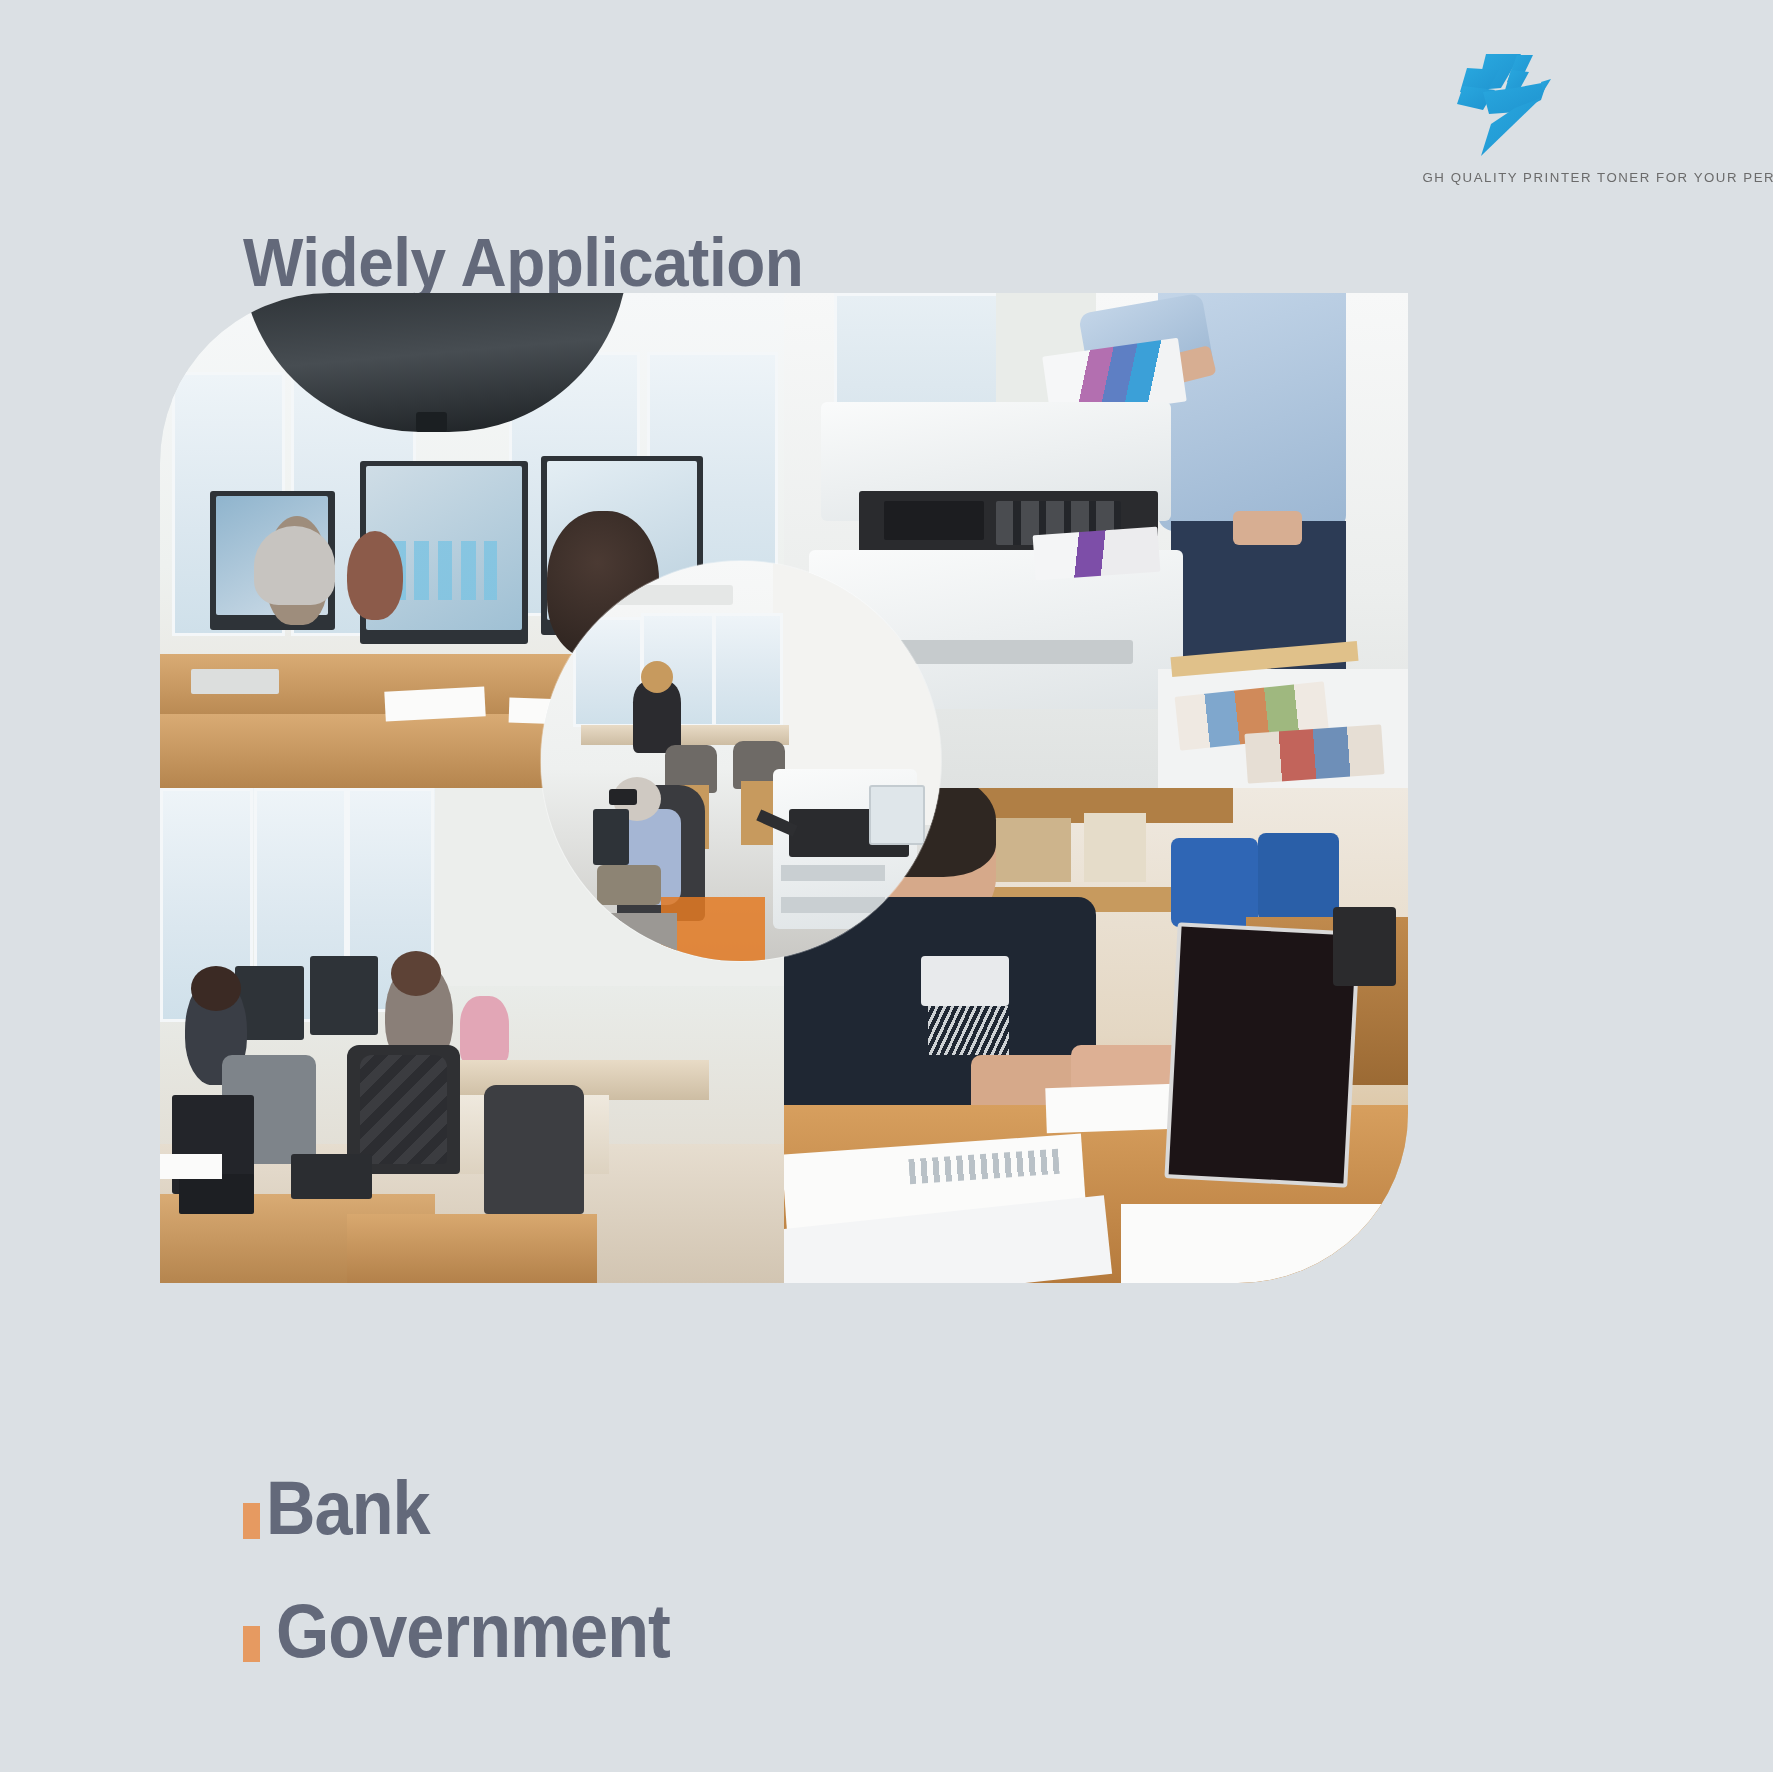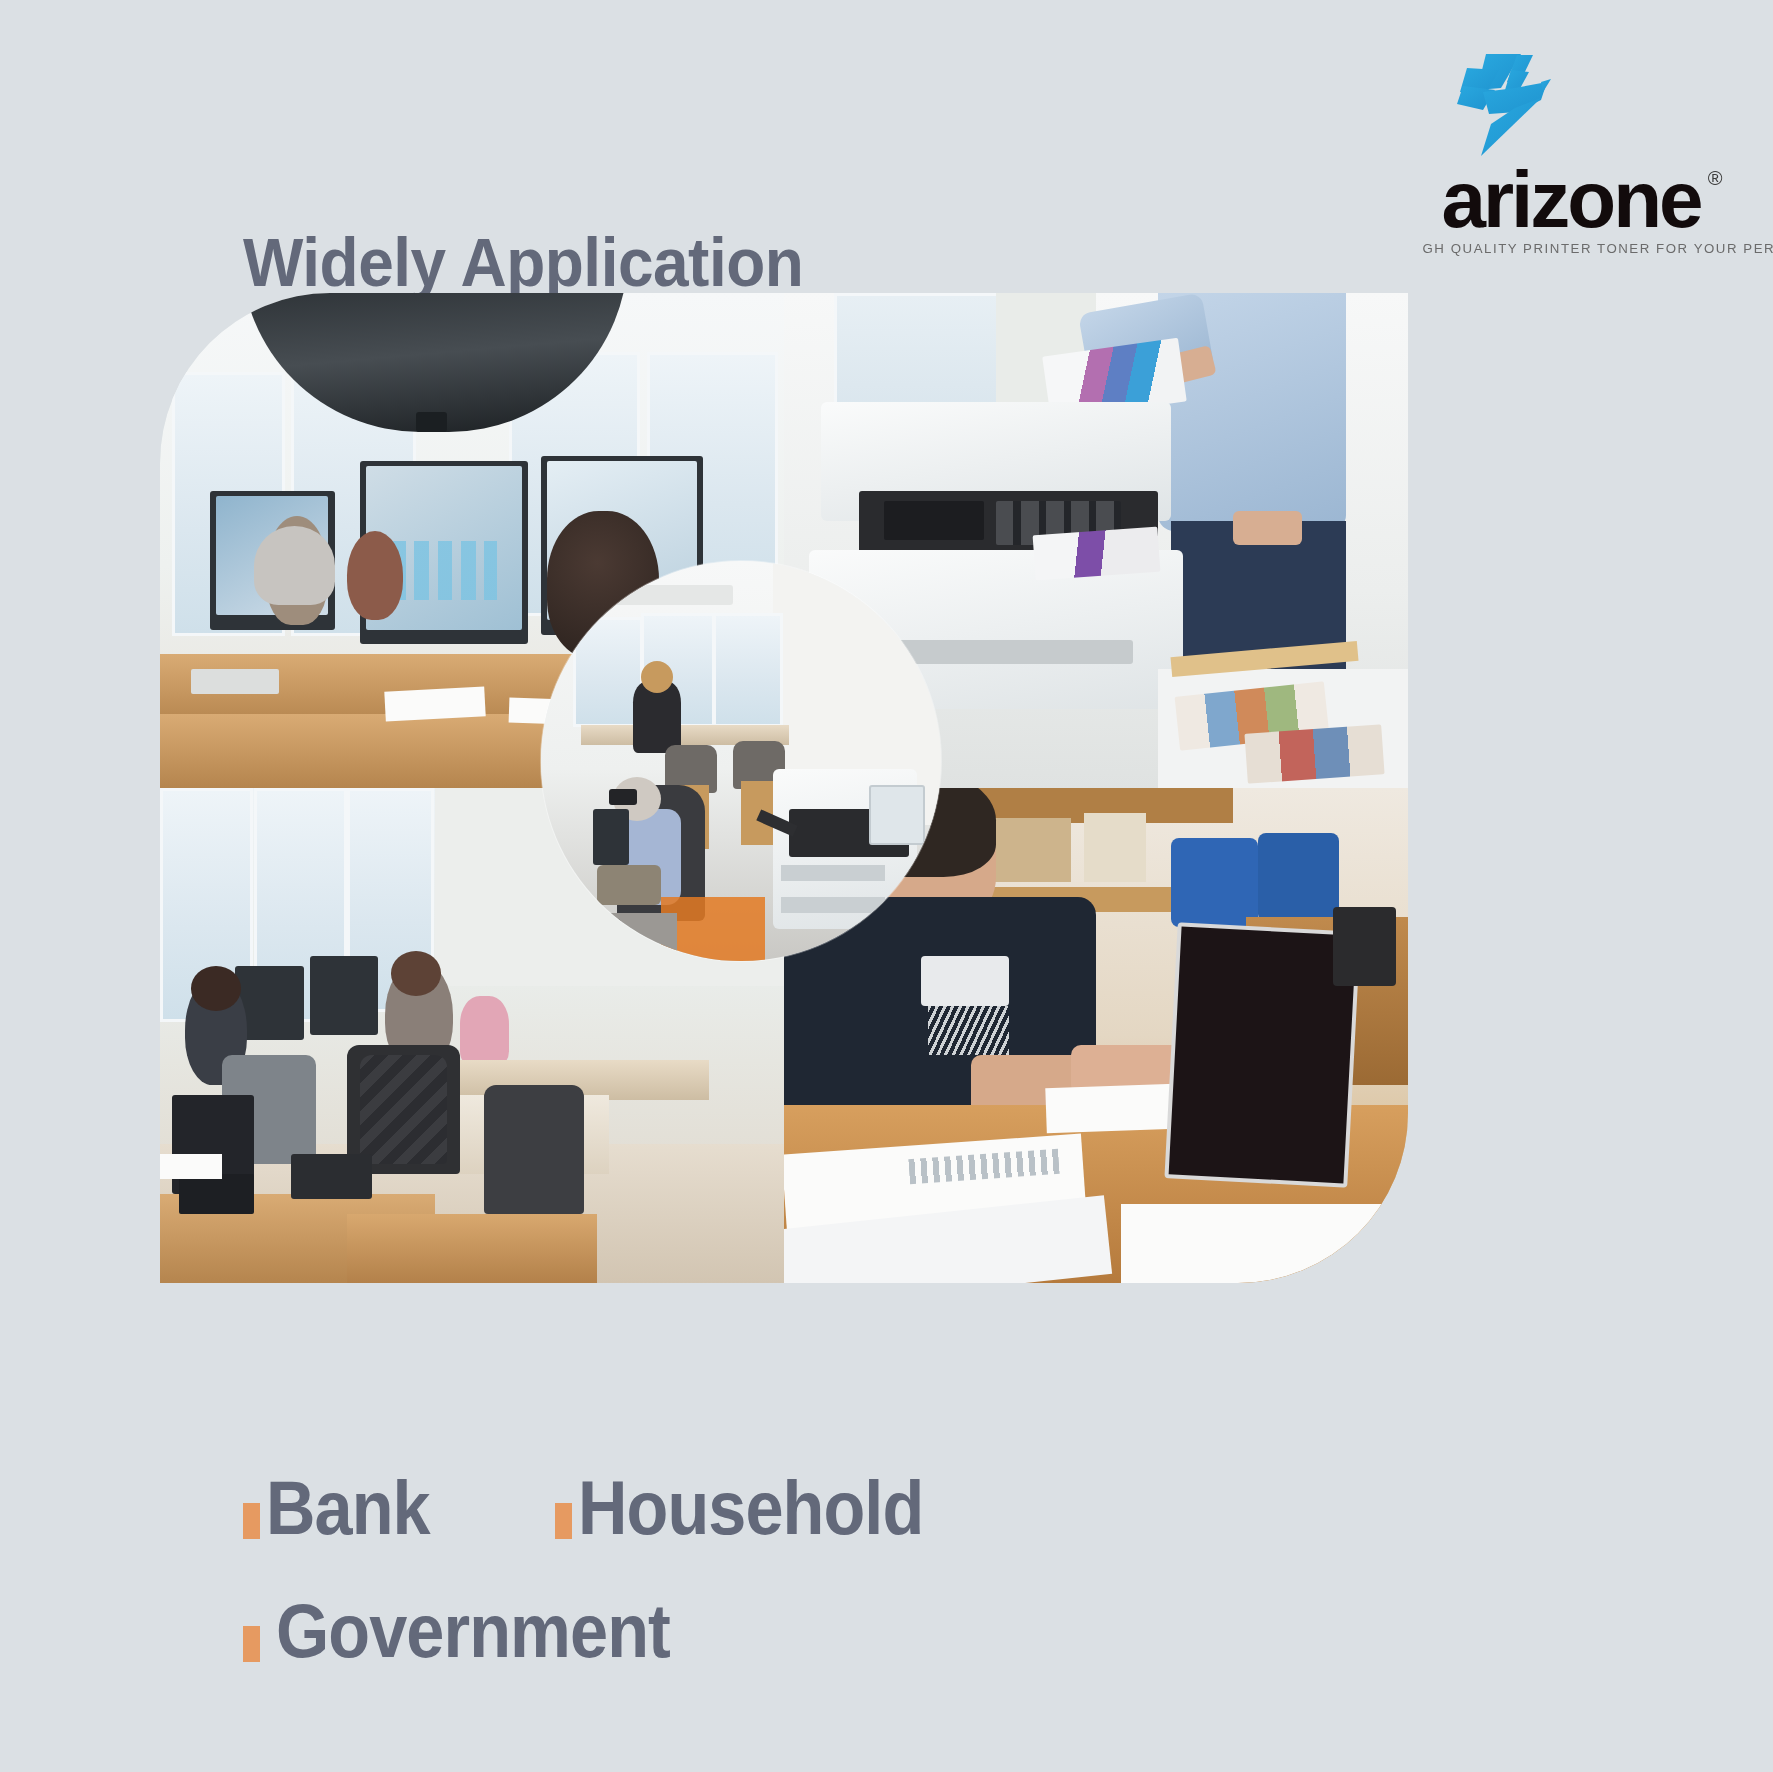--- a/index.html
+++ b/index.html
@@ -194,24 +194,20 @@
     <polygon points="56,18 74,20 62,42 50,38" fill="url(#birdg)"></polygon>
 
     <polygon points="8,34 40,38 28,58 2,52" fill="url(#birdg)"></polygon>
 
     <polygon points="28,40 60,36 92,30 86,48 62,60 34,62" fill="url(#birdg)"></polygon>
 
     <polygon points="60,56 86,46 26,104 36,72" fill="url(#birdg)"></polygon>
 
     <polygon points="86,30 96,27 88,40" fill="url(#birdg)"></polygon>
   </svg>
-  <div id="brand-wordmark-row">
-    <span id="brand-wordmark">arizone</span>
-    <span id="brand-reg">®</span>
-  </div>
   <div id="brand-tagline">GH QUALITY PRINTER TONER FOR YOUR PERFECT BRAND</div>
 </div>
 
 <div id="collage">
 
   <div class="quad" id="quad-office">
     <div class="scene" style="background:linear-gradient(180deg,#f6f8f9 0%,#eef1ef 55%,#e6e2db 100%);">
       <div class="win" style="left:2%;top:16%;width:17%;height:52%;"></div>
       <div class="win" style="left:21%;top:14%;width:19%;height:54%;"></div>
       <div class="win" style="left:56%;top:12%;width:20%;height:52%;"></div>
@@ -370,24 +366,20 @@
   </div>
 </div>
 
 <div id="labels">
 
   <div class="label-row">
     <div class="label-item" style="width:312px;">
       <span class="bullet"></span>
       <span class="label-text">Bank</span>
     </div>
-    <div class="label-item" style="width:400px;">
-      <span class="bullet"></span>
-      <span class="label-text">Household</span>
-    </div>
   </div>
 
   <div class="label-row">
     <div class="label-item">
       <span class="bullet" style="margin-right:16px;"></span>
       <span class="label-text">Government</span>
     </div>
   </div>
 
 </div>

